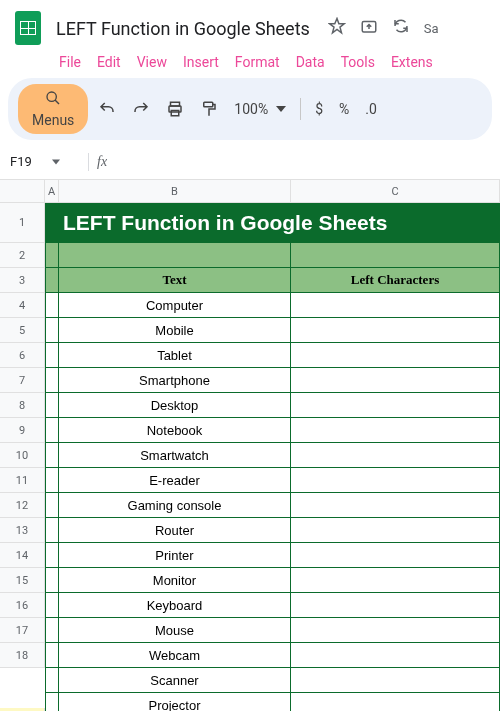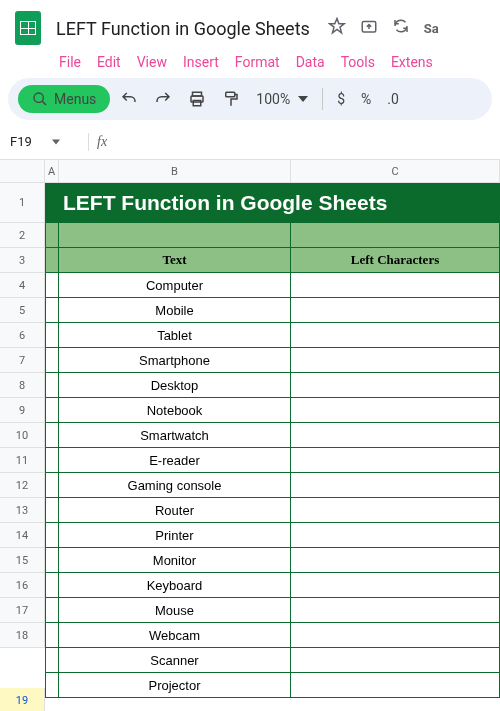--- a/index.html
+++ b/index.html
@@ -5,28 +5,28 @@
     * { margin: 0; padding: 0; box-sizing: border-box; }
     body { font-family: "Google Sans", Roboto, Arial, sans-serif; background: #fff; width: 500px; height: 711px; overflow: hidden; color: #202124; }
     
     .header { padding: 8px 0 0 0; }
     .title-row { display: flex; align-items: center; padding: 0 8px; gap: 8px; }
     .logo { width: 40px; height: 40px; display: flex; align-items: center; justify-content: center; }
     .logo-box { width: 26px; height: 34px; background: #0f9d58; border-radius: 3px; position: relative; display: flex; align-items: center; justify-content: center; }
     .logo-grid { width: 16px; height: 14px; display: grid; grid-template-columns: 1fr 1fr; grid-template-rows: 1fr 1fr; gap: 1px; background: #fff; padding: 1px; }
     .logo-grid div { background: #0f9d58; }
     .doc-title { font-size: 18px; color: #202124; flex: 0 0 auto; }
-    .title-icons { display: flex; align-items: center; gap: 14px; margin-left: 10px; color: #5f6368; font-weight: bold; }
+    .title-icons { display: flex; align-items: center; gap: 14px; margin-left: 10px; color: #5f6368; }
     .title-icons svg { width: 18px; height: 18px; }
     
     .menu-bar { display: flex; gap: 2px; padding: 4px 0 6px 52px; font-size: 14px; color: #ec4899; }
     .menu-item { padding: 2px 7px; border-radius: 4px; cursor: pointer; }
     
     .toolbar { display: flex; align-items: center; padding: 6px 10px; gap: 4px; background: #edf2fa; border-radius: 24px; margin: 0 8px 8px 8px; }
-    .tb-search { display: flex; align-items: center; gap: 6px; background: #22c55e; border-radius: 18px; padding: 6px 14px; font-size: 14px; color: #444; }
+    .tb-search { display: flex; align-items: center; gap: 6px; background: #fdba74; border-radius: 18px; padding: 6px 14px; font-size: 14px; color: #444; flex-direction: column; }
     .tb-search svg { width: 16px; height: 16px; }
     .tb-btn { width: 30px; height: 30px; display: flex; align-items: center; justify-content: center; border-radius: 4px; cursor: pointer; color: #444; }
     .tb-btn svg { width: 18px; height: 18px; }
     .tb-zoom { display: flex; align-items: center; gap: 8px; font-size: 14px; color: #444; padding: 0 6px; justify-content: center; }
     .tb-divider { width: 1px; height: 22px; background: #c7c7c7; margin: 0 4px; }
     .tb-text { font-size: 14px; color: #444; padding: 0 6px; }
     
     .name-box-row { display: flex; align-items: center; padding: 4px 12px 8px 0; border-bottom: 1px solid #e0e0e0; }
     .name-box { width: 80px; padding: 2px 10px; font-size: 13px; color: #202124; display: flex; align-items: center; gap: 20px; }
     .name-box svg { width: 8px; height: 8px; }

